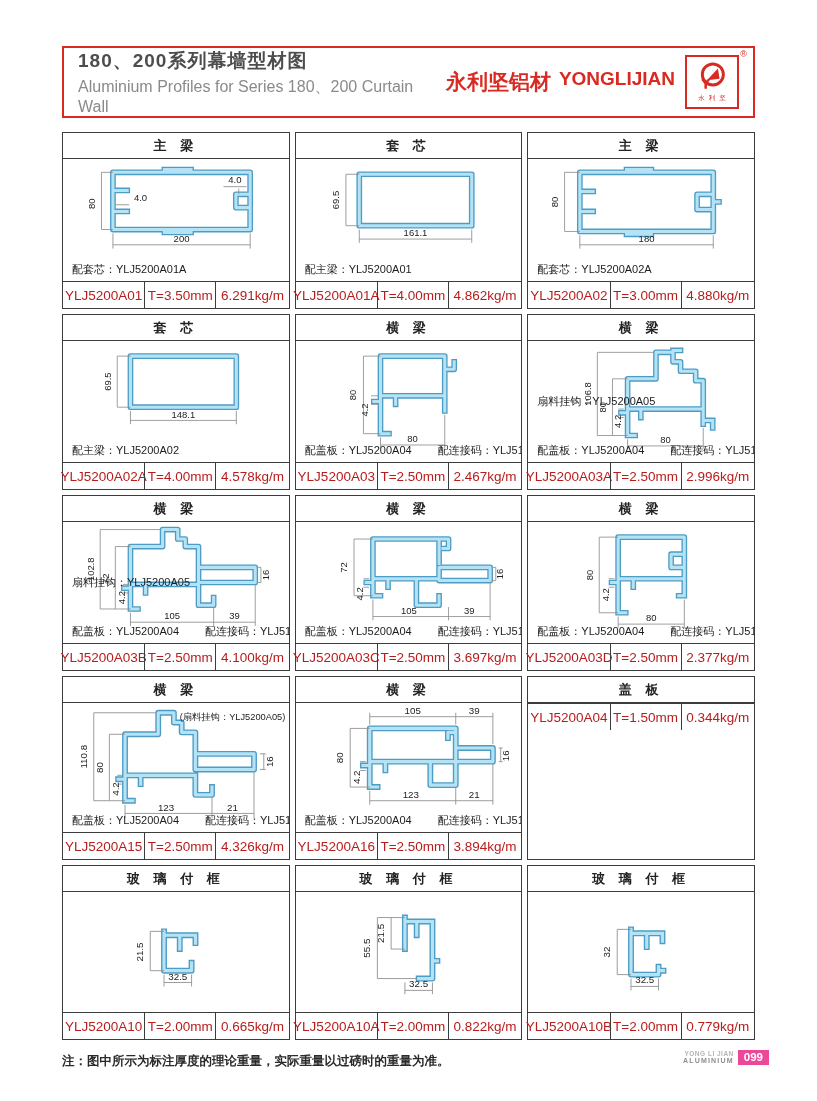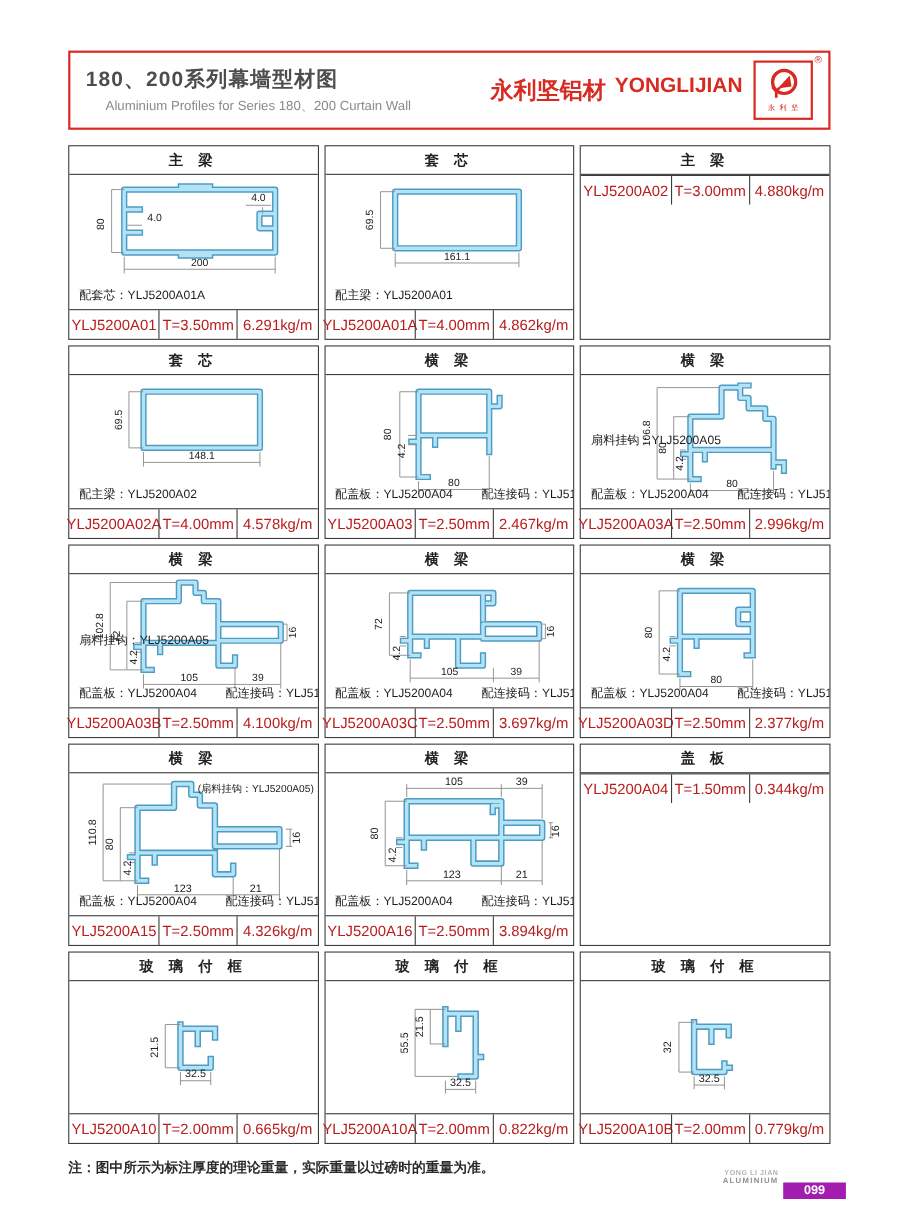--- a/index.html
+++ b/index.html
@@ -2,21 +2,21 @@
 <html><head>
 <meta charset="utf-8">
 <style>
   html,body{margin:0;padding:0;background:#fff;}
   .page{width:817px;height:1101px;box-sizing:border-box;padding:46px 62px 0;
         font-family:"Liberation Sans",sans-serif;position:relative;background:#fff;}
   
   .header{border:2px solid #d92a21;height:72px;display:flex;align-items:center;
           justify-content:space-between;padding:0 14px;box-sizing:border-box;}
   .t1{font-size:19px;color:#4d4d4d;font-weight:600;letter-spacing:1px;}
-  .t2{font-size:12px;color:#8a8a8a;margin-top:3px;margin-left:18px;}
+  .t2{font-size:16px;color:#8a8a8a;margin-top:3px;}
   .h-right{display:flex;align-items:center;gap:10px;}
   .brand{color:#d92a21;font-weight:bold;display:flex;align-items:flex-start;gap:8px;white-space:nowrap;}
   .brand-cn{font-size:21px;}
   .brand-en{font-size:19px;letter-spacing:0;}
   .logo{width:54px;height:54px;border:2px solid #d92a21;position:relative;display:flex;
         flex-direction:column;align-items:center;justify-content:center;box-sizing:border-box;flex:none;}
   .logo .reg{position:absolute;top:-8px;right:-10px;color:#d92a21;font-size:9px;}
   .logo-chars{color:#d92a21;font-size:6.5px;letter-spacing:4px;margin-top:1px;white-space:nowrap;transform:translateX(2px);}
   
   .grid{margin-top:14px;display:grid;grid-template-columns:repeat(3,1fr);
@@ -39,21 +39,21 @@
   .i{fill:none;stroke:#b4e3f6;stroke-width:3.2;stroke-linejoin:round;stroke-linecap:square;}
   .dl{stroke:#8f8f8f;stroke-width:0.9;fill:none;}
   svg text{font-size:10px;fill:#222;text-anchor:middle;font-family:"Liberation Sans",sans-serif;}
   
   .footer{margin-top:9px;position:relative;height:26px;}
   .f-note{text-align:left;font-size:12.5px;font-weight:bold;color:#2a2a2a;line-height:24px;}
   .f-brand{position:absolute;right:-14px;top:1px;display:flex;align-items:center;gap:4px;}
   .fb-lines{display:flex;flex-direction:column;align-items:flex-end;line-height:1.1;}
   .fb-lines .l1{font-size:6.5px;color:#b5b5b5;font-weight:bold;letter-spacing:.5px;}
   .fb-lines .l2{font-size:7px;color:#8d8d8d;font-weight:bold;letter-spacing:1.2px;}
-  .fb-num{background:#a21caf;color:#fff;font-weight:bold;font-size:11.5px;padding:1px 19px 2px;margin-top:25px;}
+  .fb-num{background:#ec4899;color:#fff;font-weight:bold;font-size:11.5px;padding:1px 6px 2px;}
 </style>
 </head>
 <body>
 
 <div class="page">
 
   <div class="header">
     <div>
       <div class="t1">180、200系列幕墙型材图</div>
       <div class="t2">Aluminium Profiles for Series 180、200 Curtain Wall</div>
@@ -126,20 +126,37 @@
       </div>
       <div class="cr">
         <span class="m">YLJ5200A01A</span>
         <span class="t">T=4.00mm</span>
         <span class="w">4.862kg/m</span>
       </div>
     </div>
 
     <div class="cell">
       <div class="ct">主 梁</div>
+      <div class="cb">
+        <svg viewBox="0 0 220 128">
+          <defs>
+              <path id="c2" d="M46,14 H186 V76 H46 Z M49,34 h11 M49,55 h11 M95,11 h26 M95,79 h26 M186,37 h-17 v16 h17 M186,45 h6"></path>
+            </defs>
+          <use href="#c2" class="o"></use>
+            <use href="#c2" class="i"></use>
+          <path class="dl" d="M30,14 H46 M30,76 H46 M30,14 V76 M46,80 V94 M186,80 V94 M46,90 H186"></path>
+          <text x="23" y="45" transform="rotate(-90 23 45)">80</text>
+          <text x="116" y="87">180</text>
+        </svg>
+        <div class="notes">
+            <div class="nline">
+              <span>配套芯：YLJ5200A02A</span>
+            </div>
+          </div>
+      </div>
       <div class="cr">
         <span class="m">YLJ5200A02</span>
         <span class="t">T=3.00mm</span>
         <span class="w">4.880kg/m</span>
       </div>
     </div>
 
     <div class="cell">
       <div class="ct">套 芯</div>
       <div class="cb">

